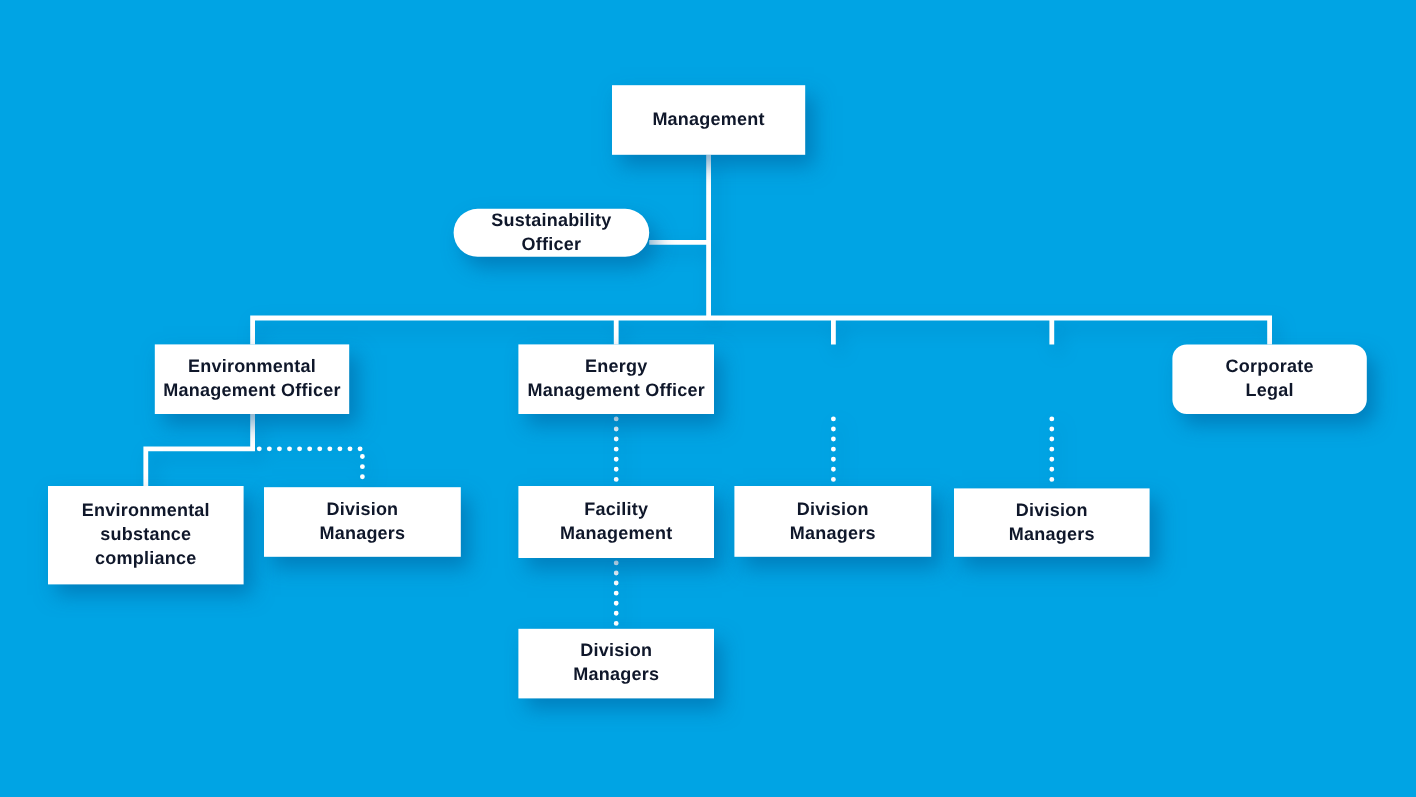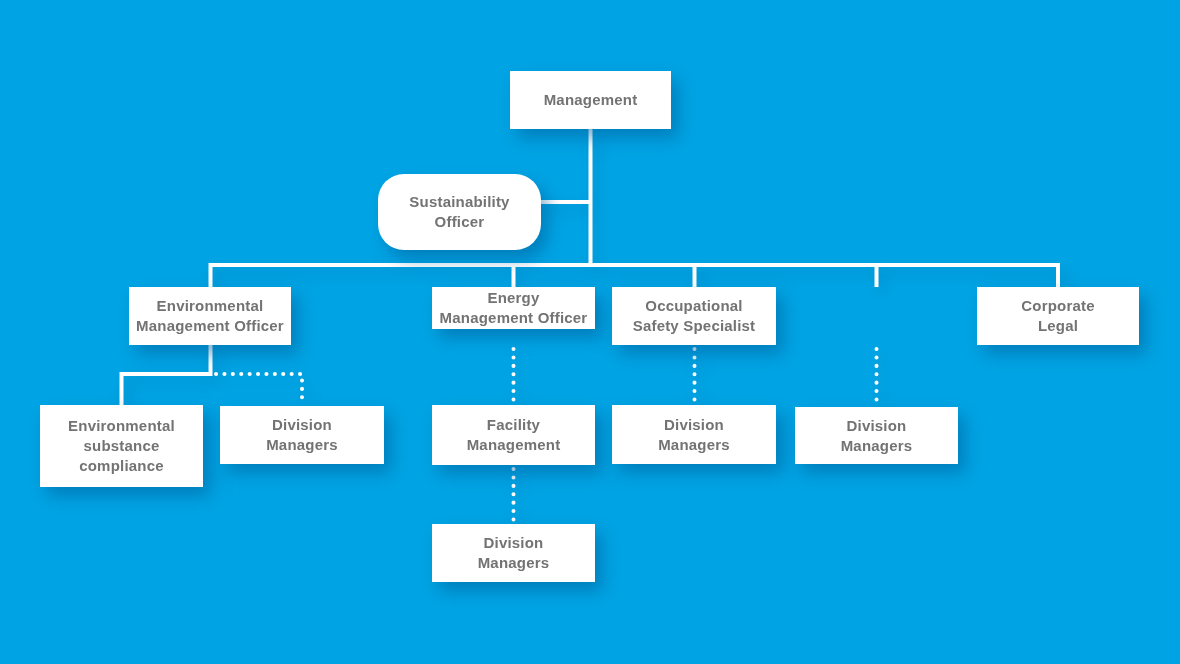--- a/index.html
+++ b/index.html
@@ -23,36 +23,36 @@
     filter: drop-shadow(5px 7px 7px rgba(0, 90, 150, 0.35));
   }
   .node {
     position: absolute;
     background: #ffffff;
     box-shadow: 7px 9px 16px rgba(0, 90, 150, 0.5);
     display: flex;
     align-items: center;
     justify-content: center;
     text-align: center;
-    color: #737373;
+    color: #0f172a;
     font-size: 15px;
     font-weight: 700;
     line-height: 20px;
     letter-spacing: 0.2px;
     white-space: pre-line;
     z-index: 2;
   }
   
   .n-management      { left: 510px; top:  71px; width: 161px; height: 58px; }
-  .n-sustainability  { left: 378px; top: 174px; width: 163px; height: 76px; border-radius: 26px; }
+  .n-sustainability  { left: 378px; top: 174px; width: 163px; height: 40px; border-radius: 26px; }
   .n-env-officer     { left: 129px; top: 287px; width: 162px; height: 58px; }
-  .n-energy-officer  { left: 432px; top: 287px; width: 163px; height: 42px; }
+  .n-energy-officer  { left: 432px; top: 287px; width: 163px; height: 58px; }
   .n-occupational    { left: 612px; top: 287px; width: 164px; height: 58px; }
   .n-human-resources { left: 795px; top: 287px; width: 163px; height: 58px; }
-  .n-corporate-legal { left: 977px; top: 287px; width: 162px; height: 58px; }
+  .n-corporate-legal { left: 977px; top: 287px; width: 162px; height: 58px; border-radius: 12px; }
   .n-env-substance   { left:  40px; top: 405px; width: 163px; height: 82px; }
   .n-division-env    { left: 220px; top: 406px; width: 164px; height: 58px; }
   .n-facility        { left: 432px; top: 405px; width: 163px; height: 60px; justify-content: center; }
   .n-division-occ    { left: 612px; top: 405px; width: 164px; height: 59px; }
   .n-division-hr     { left: 795px; top: 407px; width: 163px; height: 57px; }
   .n-division-fac    { left: 432px; top: 524px; width: 163px; height: 58px; }
 </style>
 </head>
 <body>
 
@@ -91,24 +91,20 @@
   <div class="node n-env-officer">
     <span>Environmental
 Management Officer</span>
   </div>
 
   <div class="node n-energy-officer">
     <span>Energy
 Management Officer</span>
   </div>
 
-  <div class="node n-occupational">
-    <span>Occupational
-Safety Specialist</span>
-  </div>
 
 
   <div class="node n-corporate-legal">
     <span>Corporate
 Legal</span>
   </div>
 
   <div class="node n-env-substance">
     <span>Environmental
 substance

